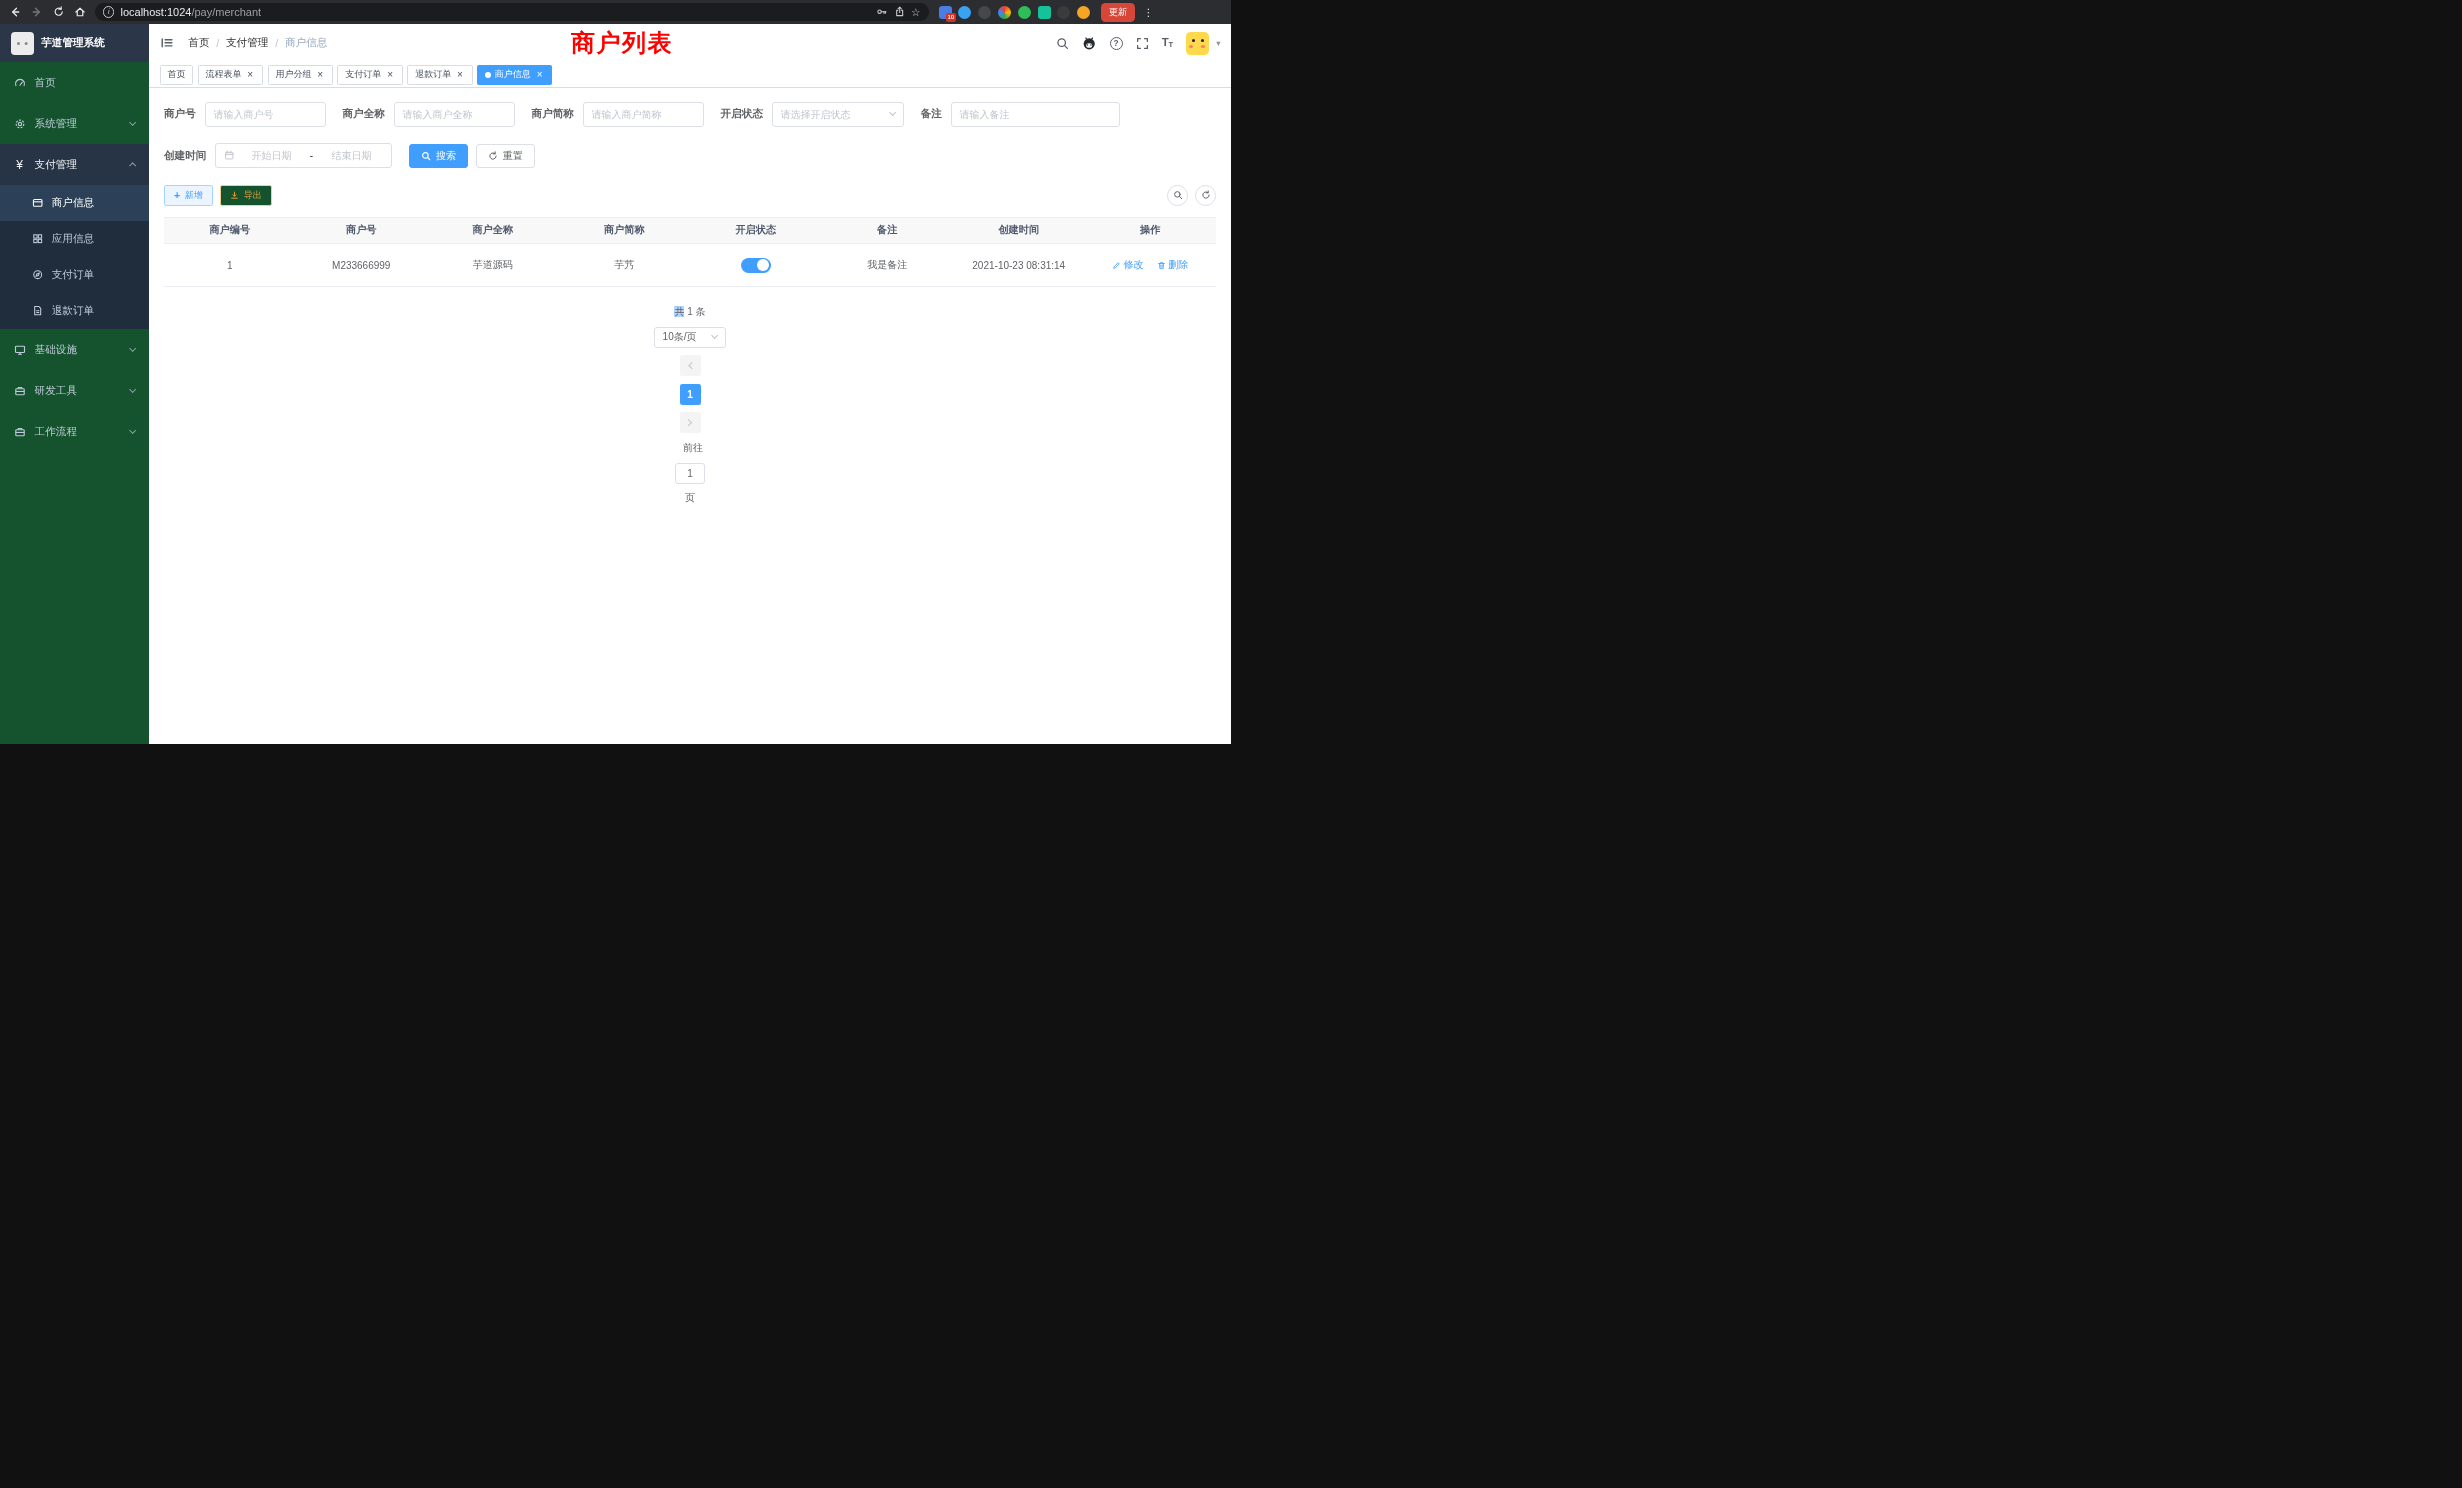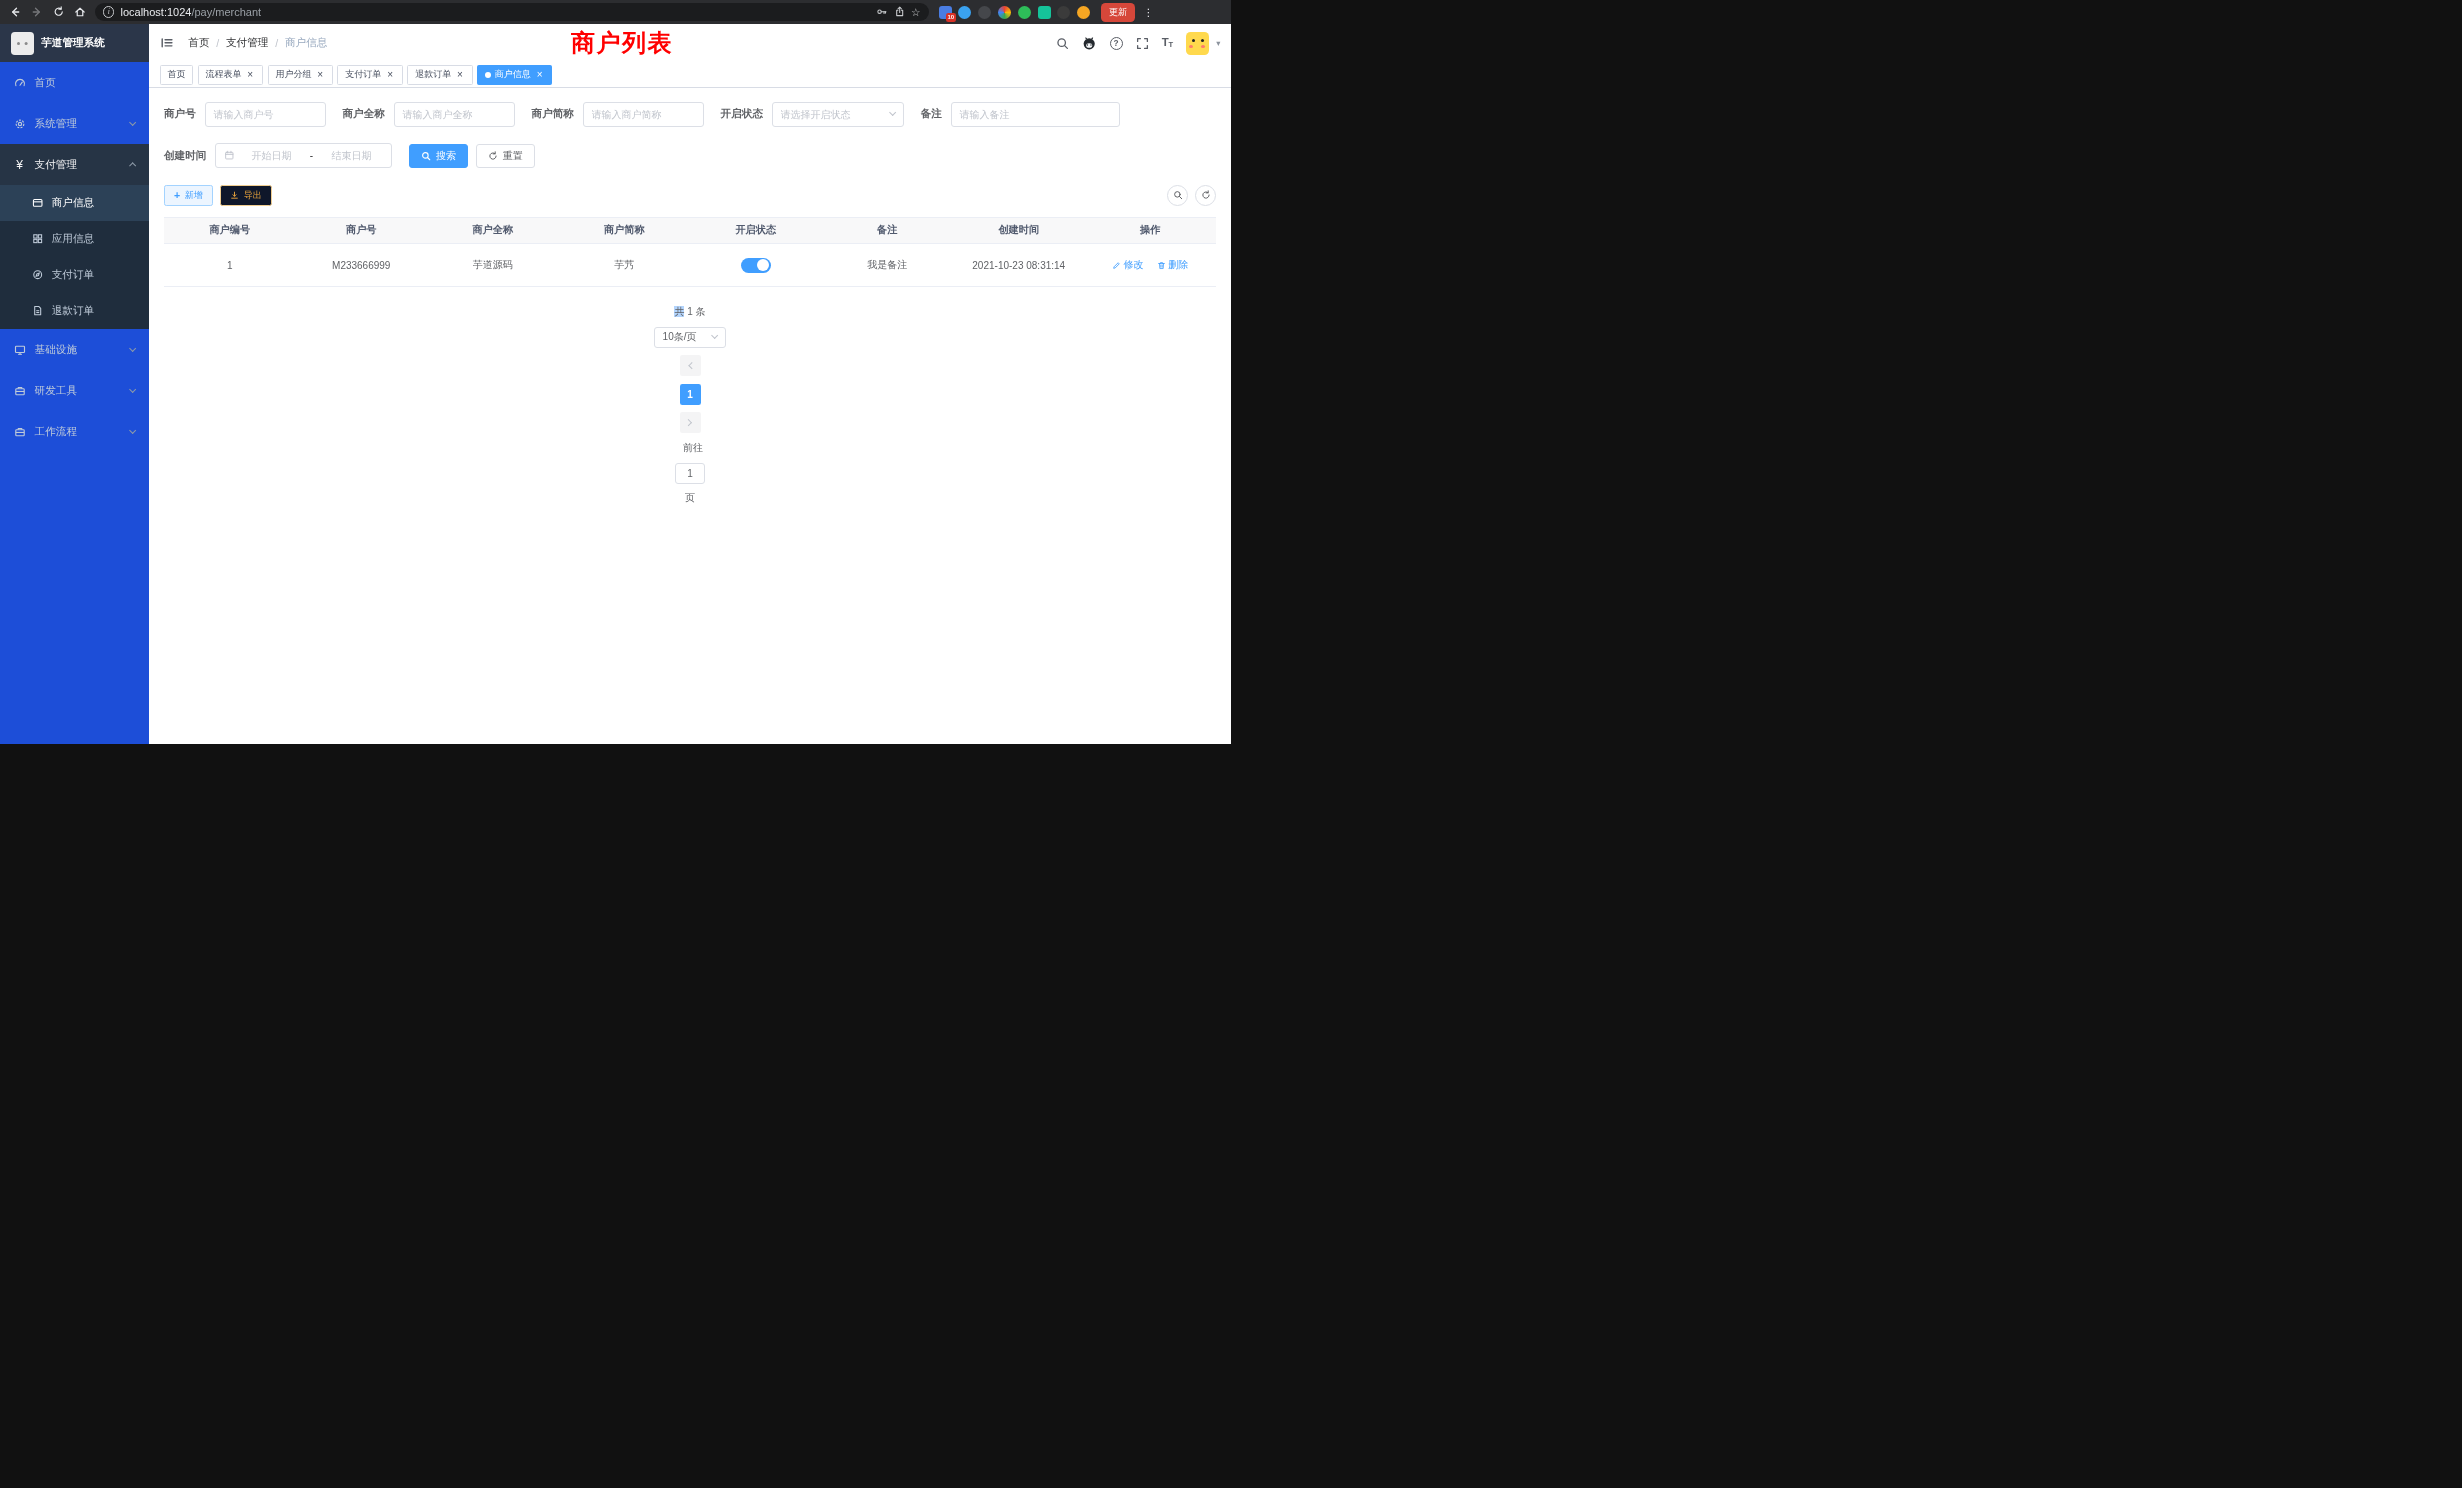--- a/index.html
+++ b/index.html
@@ -22,21 +22,21 @@
   .ext { width:13px; height:13px; border-radius:50%; position:relative; flex:0 0 auto; }
   .ext.sq { border-radius:3px; }
   .ext-badge { position:absolute; right:-4.5px; bottom:-3px; background:#d93025; color:#fff; font-size:6px; line-height:1; padding:1.1px 1.9px; border-radius:2.3px; font-weight:700; }
   .update-btn { background:#d6473a; color:#fff; font-size:9px; padding:3px 7.6px; border-radius:4.5px; margin-left:4.5px; white-space:nowrap; }
   .kebab { color:#e8eaed; font-size:10.6px; margin-left:1.5px; }
 
   
   .app { display:flex; height:720px; }
 
   
-  .sidebar { width:149px; background:#1d4ed8; color:#bfcbd9; flex:0 0 auto; display:flex; flex-direction:column; }
+  .sidebar { width:149px; background:#14532d; color:#bfcbd9; flex:0 0 auto; display:flex; flex-direction:column; }
   .logo-row { height:38px; background:#2b3649; display:flex; align-items:center; padding-left:10.6px; gap:7.6px; }
   .logo-avatar { width:23px; height:23px; border-radius:3.8px; background:#ececec; position:relative; flex:0 0 auto; }
   .logo-avatar::after { content:""; position:absolute; left:6px; top:10px; width:3px; height:3px; border-radius:50%; background:#8a8a8a; box-shadow:7.6px 0 0 #8a8a8a; }
   .logo-title { color:#fff; font-size:10.6px; font-weight:700; white-space:nowrap; }
   .menu { font-size:10.6px; }
   .m-item { height:41px; display:flex; align-items:center; padding:0 13.6px 0 13.6px; gap:9px; cursor:pointer; }
   .m-item .chev { margin-left:auto; }
   .m-item.open-parent { background:#263445; color:#f4f4f5; }
   .submenu { background:#1f2d3d; }
   .s-item { height:36px; display:flex; align-items:center; padding-left:32px; gap:8.3px; cursor:pointer; font-size:10.6px; }
@@ -84,21 +84,21 @@
   .w160 { width:121px; } .w174 { width:132px; } .w188 { width:169px; }
   .sel-chev { width:5.3px; height:5.3px; border-right:1.1px solid #c0c4cc; border-bottom:1.1px solid #c0c4cc; transform:rotate(45deg); margin-top:-2.3px; flex:0 0 auto; }
   .date-range { width:177px; }
   .date-seg { color:#c0c4cc; font-size:10px; flex:1; text-align:center; white-space:nowrap; }
   .date-sep { color:#303133; font-size:10px; padding:0 1.5px; }
   .btn { height:24px; border-radius:3px; font-size:10px; display:inline-flex; align-items:center; justify-content:center; gap:4.5px; padding:0 11.4px; cursor:pointer; border:0.8px solid transparent; white-space:nowrap; }
   .btn-primary { background:#409eff; border-color:#409eff; color:#fff; }
   .btn-default { background:#fff; border-color:#dcdfe6; color:#606266; }
   .btn-sm { height:21px; font-size:9px; padding:0 9px; border-radius:2.3px; }
   .btn-plain-primary { background:#ecf5ff; border-color:#a3d3ff; color:#409eff; }
-  .btn-plain-warning { background:#0f172a; border-color:#f0cd90; color:#e6a23c;text-align:center; }
+  .btn-plain-warning { background:#14532d; border-color:#f0cd90; color:#e6a23c;text-align:center; }
   .plus-glyph { font-size:10.6px; font-weight:700; line-height:1; }
   .toolbar-row { display:flex; align-items:center; margin-bottom:10.6px; }
   .toolbar-right { margin-left:auto; display:flex; align-items:center; gap:6.8px; }
   .circle-btn { width:21px; height:21px; border-radius:50%; border:0.8px solid #dcdfe6; background:#fff; color:#606266; display:flex; align-items:center; justify-content:center; cursor:pointer; }
 
   
   table.grid { width:100%; border-collapse:collapse; table-layout:fixed; }
   .grid th { background:#f8f8f9; color:#515a6e; font-size:10.2px; font-weight:700; height:26.5px; text-align:center; border-bottom:0.8px solid #ebeef5; border-top:0.8px solid #ebeef5; }
   .grid td { height:43px; text-align:center; font-size:10px; color:#606266; border-bottom:0.8px solid #ebeef5; }
   .switch { width:30px; height:15px; border-radius:7.6px; background:#409eff; position:relative; display:inline-block; vertical-align:middle; cursor:pointer; }

